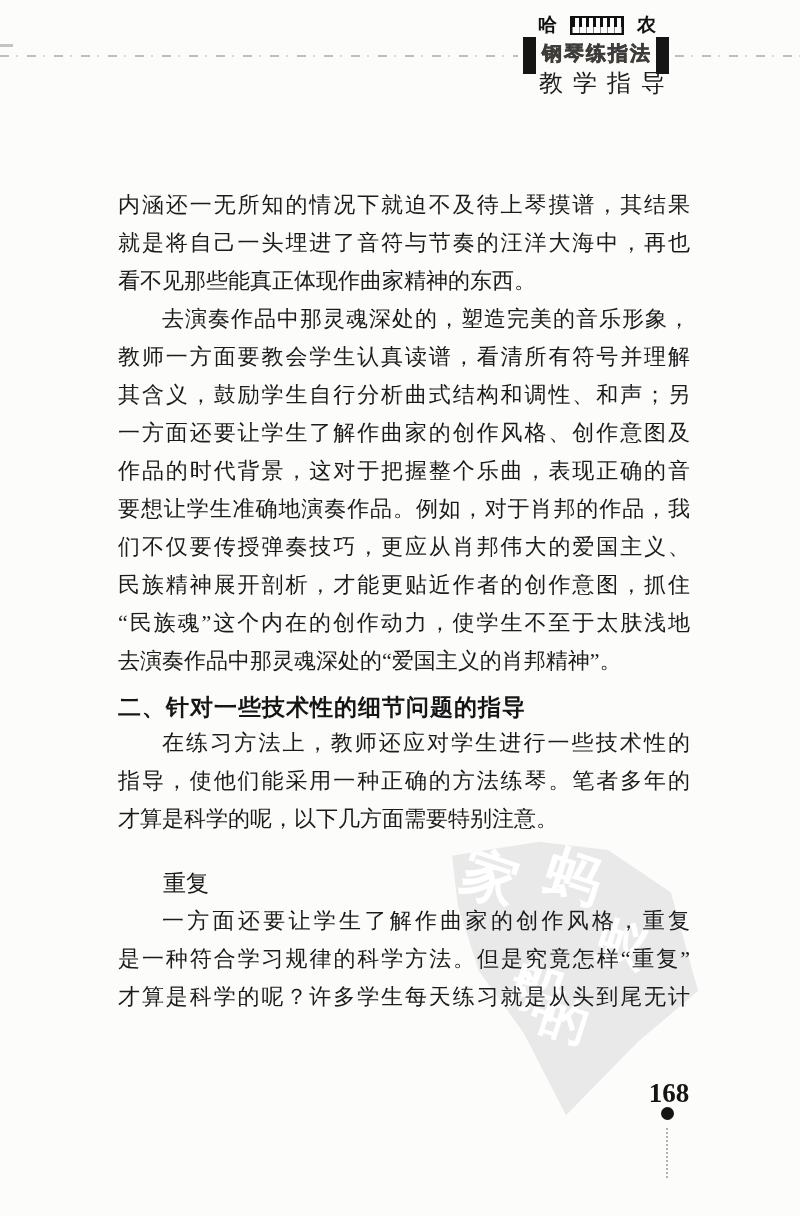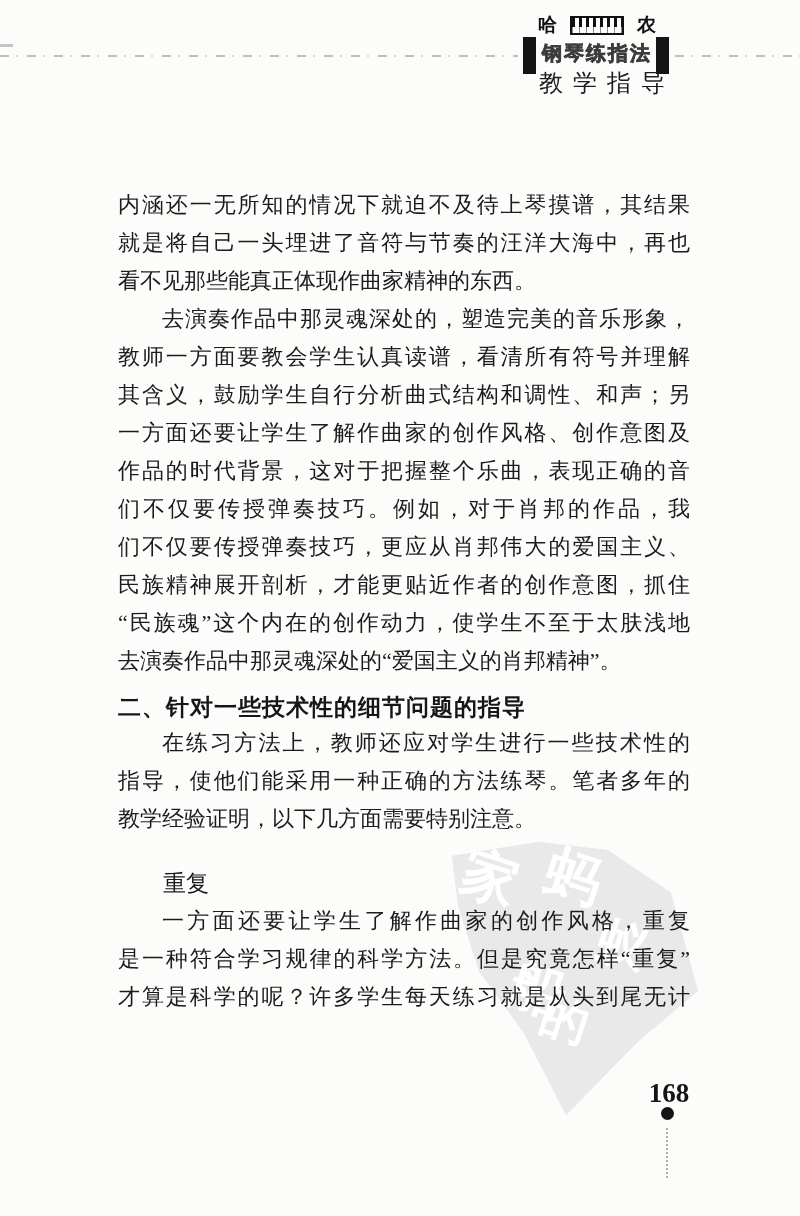--- a/index.html
+++ b/index.html
@@ -33,21 +33,21 @@
     align-items:center;justify-content:space-between;}
   .logo-hanon{font-family:"Liberation Sans",sans-serif;font-weight:700;font-size:19px;color:#111;}
   .kbd{width:54px;height:19px;border:2px solid #111;background:#fff;box-sizing:border-box;}
   .kbd-top{height:9px;background:repeating-linear-gradient(90deg,#111 0 3px,#fff 3px 7px);}
   .kbd-bot{height:6px;background:repeating-linear-gradient(90deg,#8a8a8a 0 1px,#fff 1px 7px);}
   .bar{position:absolute;width:13px;height:37px;background:#151515;top:27px;}
   .bar-l{left:5px;}
   .bar-r{left:138px;}
   .logo-mid{position:absolute;left:21px;top:30px;width:116px;text-align:center;
     font-family:"Liberation Serif",serif;font-size:20px;font-weight:700;letter-spacing:2px;
-    color:#14532d;-webkit-text-stroke:0.7px #3c3c3c;white-space:nowrap;}
+    color:#a16207;-webkit-text-stroke:0.7px #3c3c3c;white-space:nowrap;}
   .logo-bot{position:absolute;left:21px;top:57px;width:120px;
     font-family:"Liberation Sans",sans-serif;font-size:24px;font-weight:500;color:#1d1d1d;
     letter-spacing:10px;white-space:nowrap;}
 
   
   .ln{position:absolute;left:118px;width:572px;height:34px;z-index:2;
     font-size:22px;color:#1b1b1b;line-height:34px;
     text-align:justify;text-align-last:justify;text-justify:inter-character;}
   .ln.endl{text-align:left;text-align-last:left;}
   .ln.ind{text-indent:44px;}
@@ -98,31 +98,31 @@
 
   <div class="ln" style="top:188px">内涵还一无所知的情况下就迫不及待上琴摸谱，其结果</div>
   <div class="ln" style="top:226px">就是将自己一头埋进了音符与节奏的汪洋大海中，再也</div>
   <div class="ln endl" style="top:264px">看不见那些能真正体现作曲家精神的东西。</div>
 
   <div class="ln ind" style="top:302px">去演奏作品中那灵魂深处的，塑造完美的音乐形象，</div>
   <div class="ln" style="top:340px">教师一方面要教会学生认真读谱，看清所有符号并理解</div>
   <div class="ln" style="top:378px">其含义，鼓励学生自行分析曲式结构和调性、和声；另</div>
   <div class="ln" style="top:416px">一方面还要让学生了解作曲家的创作风格、创作意图及</div>
   <div class="ln" style="top:454px">作品的时代背景，这对于把握整个乐曲，表现正确的音</div>
-  <div class="ln" style="top:492px">们不仅要传授弹奏技巧。例如，对于肖邦的作品，我</div>
+  <div class="ln" style="top:492px">要想让学生准确地演奏作品。例如，对于肖邦的作品，我</div>
   <div class="ln" style="top:530px">们不仅要传授弹奏技巧，更应从肖邦伟大的爱国主义、</div>
   <div class="ln" style="top:568px">民族精神展开剖析，才能更贴近作者的创作意图，抓住</div>
   <div class="ln" style="top:606px">“民族魂”这个内在的创作动力，使学生不至于太肤浅地</div>
   <div class="ln endl" style="top:644px">去演奏作品中那灵魂深处的“爱国主义的肖邦精神”。</div>
 
   <div class="sec-head">二、针对一些技术性的细节问题的指导</div>
 
   <div class="ln ind" style="top:726px">在练习方法上，教师还应对学生进行一些技术性的</div>
   <div class="ln" style="top:764px">指导，使他们能采用一种正确的方法练琴。笔者多年的</div>
-  <div class="ln endl" style="top:802px">教学经验证明，以下几方面需要特别注意。</div>
+  <div class="ln endl" style="top:802px">才算是科学的呢，以下几方面需要特别注意。</div>
 
   <div class="sub-head">重复</div>
 
   <div class="ln ind" style="top:904px">一方面还要让学生了解作曲家的创作风格，重复</div>
   <div class="ln" style="top:942px">是一种符合学习规律的科学方法。但是究竟怎样“重复”</div>
   <div class="ln" style="top:980px">才算是科学的呢？许多学生每天练习就是从头到尾无计</div>
 
   <div class="pagenum">168</div>
   <div class="pagedot"></div>
   <div class="foldline"></div>

